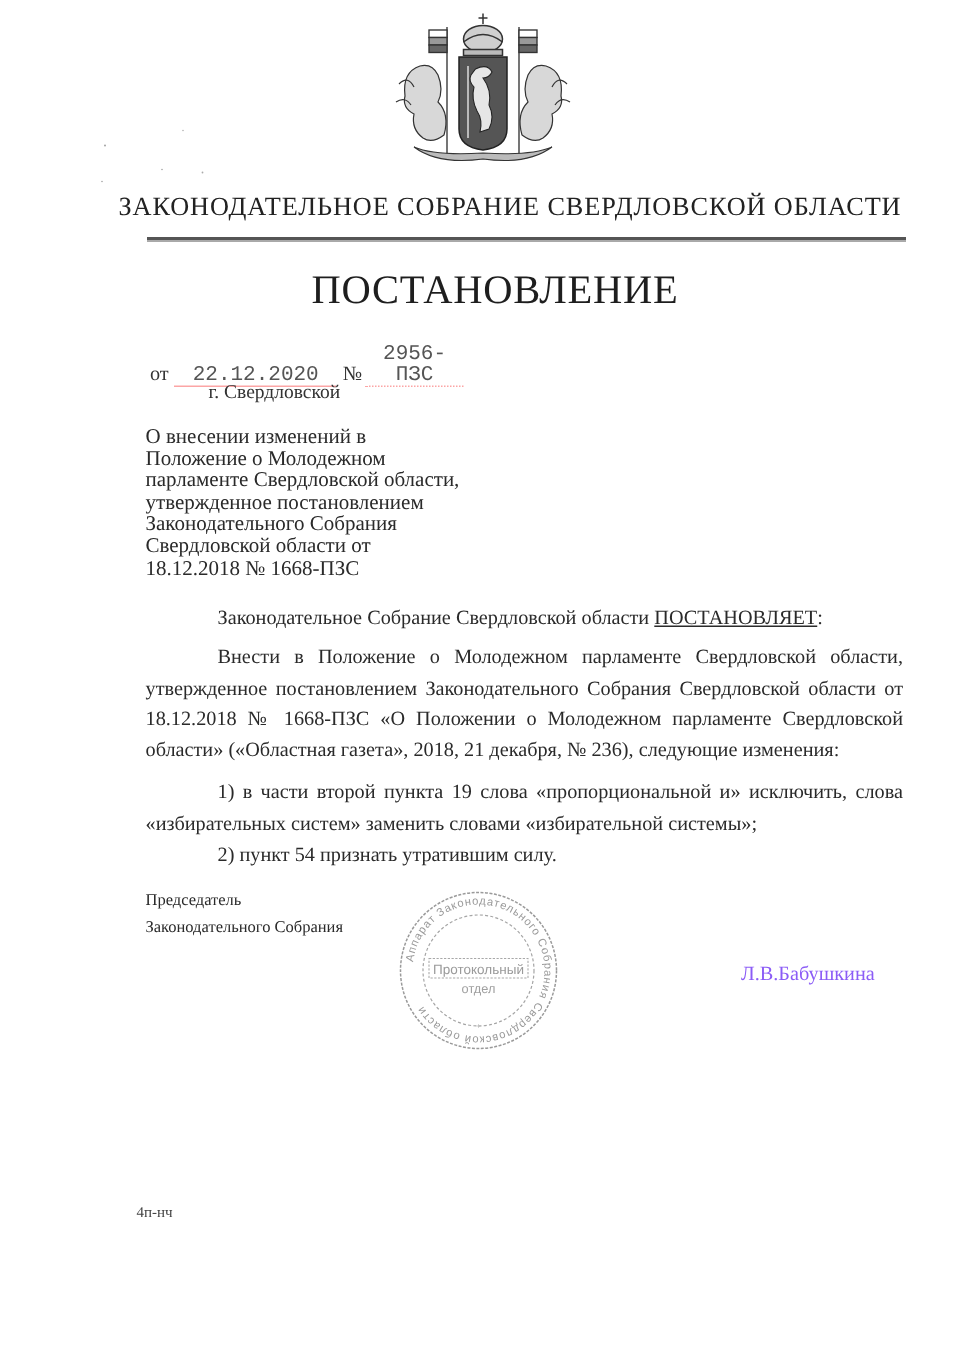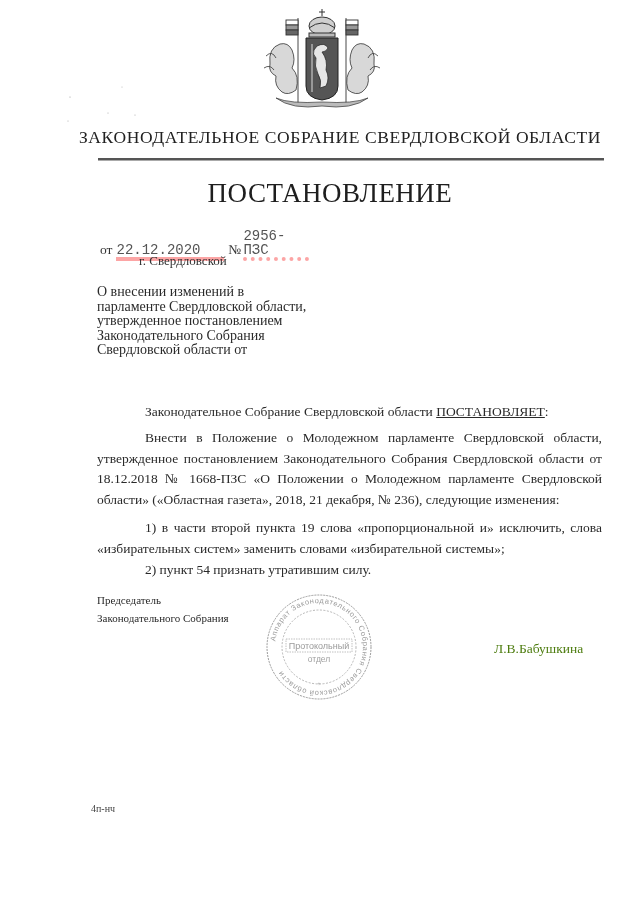--- a/index.html
+++ b/index.html
@@ -19,42 +19,42 @@
     background: #555; border-bottom: 1px solid #aaa;
   }
   .doc-type {
     left: 0; width: 640px; top: 178px; text-align: center;
     font-size: 27px; letter-spacing: 0.5px; color: #1e1e1e;
     padding-left: 20px; box-sizing: border-box;
   }
   .date-line { left: 100px; top: 229px; font-size: 13.5px; color: #333; }
   .date-line .lbl { margin-right: 4px; }
   .date-line .uline {
-    display: inline-block; border-bottom: 4px solid #fca5a5; text-align: left;
+    display: inline-block; border-bottom: 1px solid #fca5a5; text-align: center;
     font-family: "Liberation Mono", "DejaVu Sans Mono", monospace; font-size: 14px;
     color: #555; line-height: 14px; vertical-align: baseline;
   }
   .date-line .date-val { width: 108px; margin-right: 4px; }
   .date-line .num-val { width: 66px; border-bottom-style: dotted; margin-left: 2px; }
   .city { left: 139px; top: 253px; font-size: 13px; color: #333; }
   .subject {
     left: 97px; top: 285px; width: 250px; font-size: 14px; line-height: 14.6px; color: #2a2a2a;
   }
   .body-text {
     left: 97px; width: 505px; font-size: 13.5px; line-height: 20.5px; color: #2a2a2a;
     text-align: justify;
   }
   .p-indent { text-indent: 48px; }
   .resolves { top: 402px; }
   .resolves .u { text-decoration: underline; }
   .para1 { top: 428px; }
   .item1 { top: 518px; }
   .item2 { top: 560px; }
   .chair-title { left: 97px; top: 591px; font-size: 11px; line-height: 18px; color: #2a2a2a; }
-  .chair-name { left: 494px; top: 641px; font-size: 13.5px; color: #4d7c0f; }
+  .chair-name { left: 494px; top: 641px; font-size: 13.5px; color: #8b5cf6; }
   .stamp { left: 264px; top: 592px; width: 110px; height: 110px; }
   .footer-code { left: 91px; top: 803px; font-size: 10px; color: #444; }
   .scan-dots { left: 60px; top: 85px; width: 100px; height: 40px; }
 </style>
 </head>
 <body>
 
 <svg class="abs scan-dots" viewBox="0 0 100 40">
   <circle cx="10" cy="12" r="0.6" fill="#999"></circle>
   <circle cx="62" cy="2" r="0.5" fill="#aaa"></circle>
@@ -109,24 +109,26 @@
 <div class="abs rule"></div>
 <div class="abs doc-type">ПОСТАНОВЛЕНИЕ</div>
 
 <div class="abs date-line">
   <span class="lbl">от</span><span class="uline date-val">22.12.2020</span><span>№</span><span class="uline num-val">2956-ПЗС</span>
 </div>
 <div class="abs city">г. Свердловской</div>
 
 <div class="abs subject">
   <div>О внесении изменений в</div>
+  <div>Положение о Молодежном</div>
   <div>парламенте Свердловской области,</div>
   <div>утвержденное постановлением</div>
   <div>Законодательного Собрания</div>
   <div>Свердловской области от</div>
+  <div>18.12.2018 № 1668-ПЗС</div>
 </div>
 
 <div class="abs body-text p-indent resolves"><span>Законодательное Собрание Свердловской области </span><span class="u">ПОСТАНОВЛЯЕТ</span><span>:</span></div>
 
 <div class="abs body-text p-indent para1">Внести в Положение о Молодежном парламенте Свердловской области, утвержденное постановлением Законодательного Собрания Свердловской области от 18.12.2018 № 1668-ПЗС «О Положении о Молодежном парламенте Свердловской области» («Областная газета», 2018, 21 декабря, № 236), следующие изменения:</div>
 
 <div class="abs body-text p-indent item1">1) в части второй пункта 19 слова «пропорциональной и» исключить, слова «избирательных систем» заменить словами «избирательной системы»;</div>
 <div class="abs body-text p-indent item2">2) пункт 54 признать утратившим силу.</div>
 
 <div class="abs chair-title">

